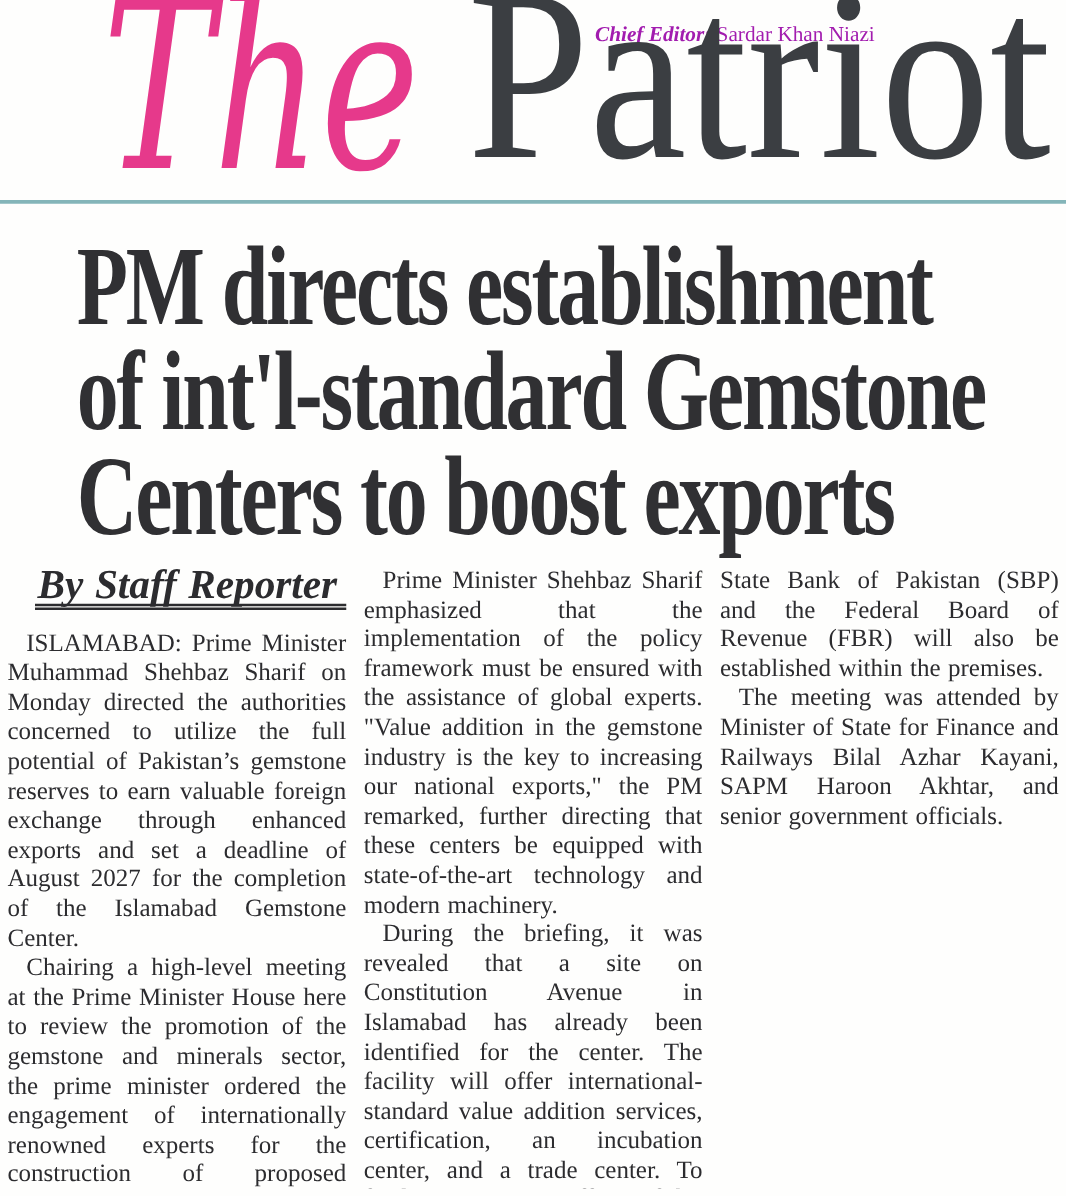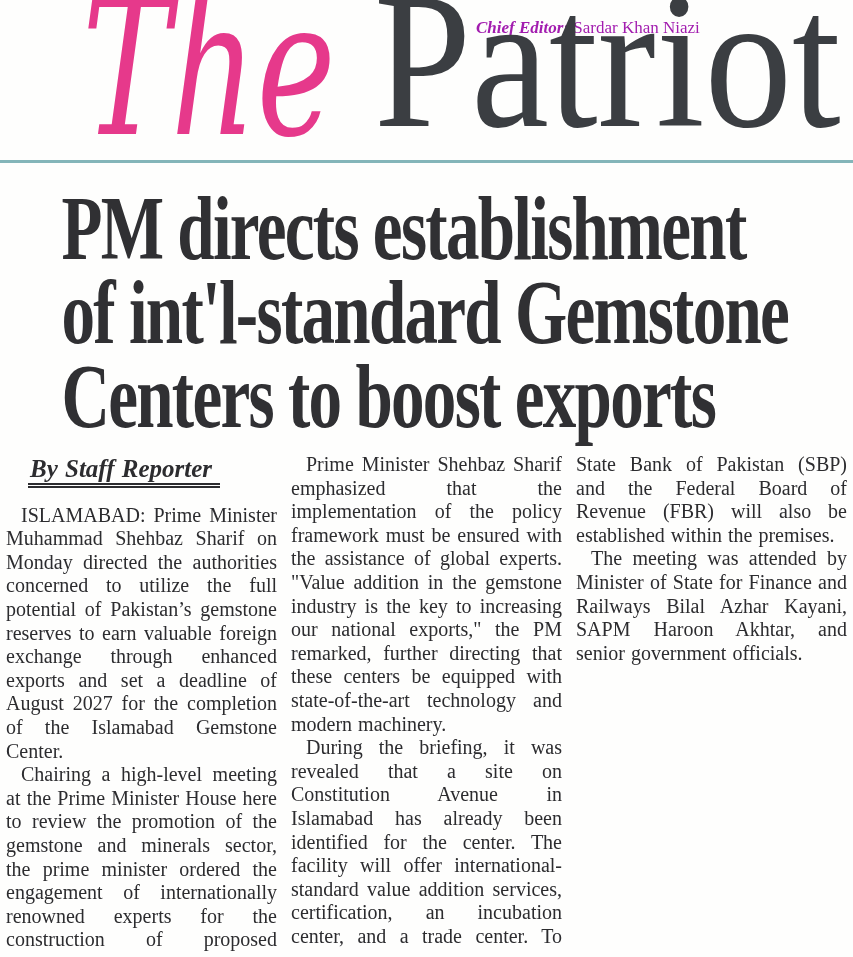--- a/index.html
+++ b/index.html
@@ -89,21 +89,21 @@
     color: #2c2c2f;
     word-spacing: 1px;
   }
   .byline-wrap {
     margin: 4px 0 16px 22px;
   }
   .byline {
     display: inline-block;
     font-weight: bold;
     font-style: italic;
-    font-size: 25px;
+    font-size: 33px;
     color: #2c2c2f;
     border-bottom: 5px double #2c2c2f;
     padding: 0 8px 2px 2px;
     white-space: nowrap;
   }
   .para {
     margin: 0;
     text-indent: 15px;
   }
   .para.no-indent {

